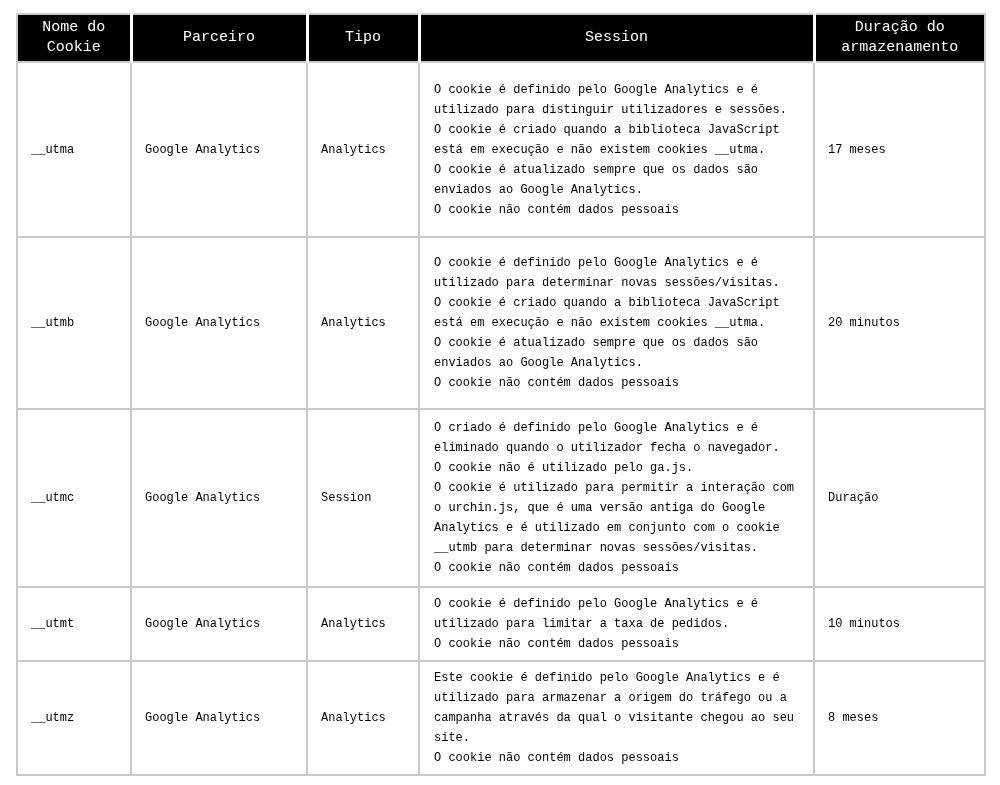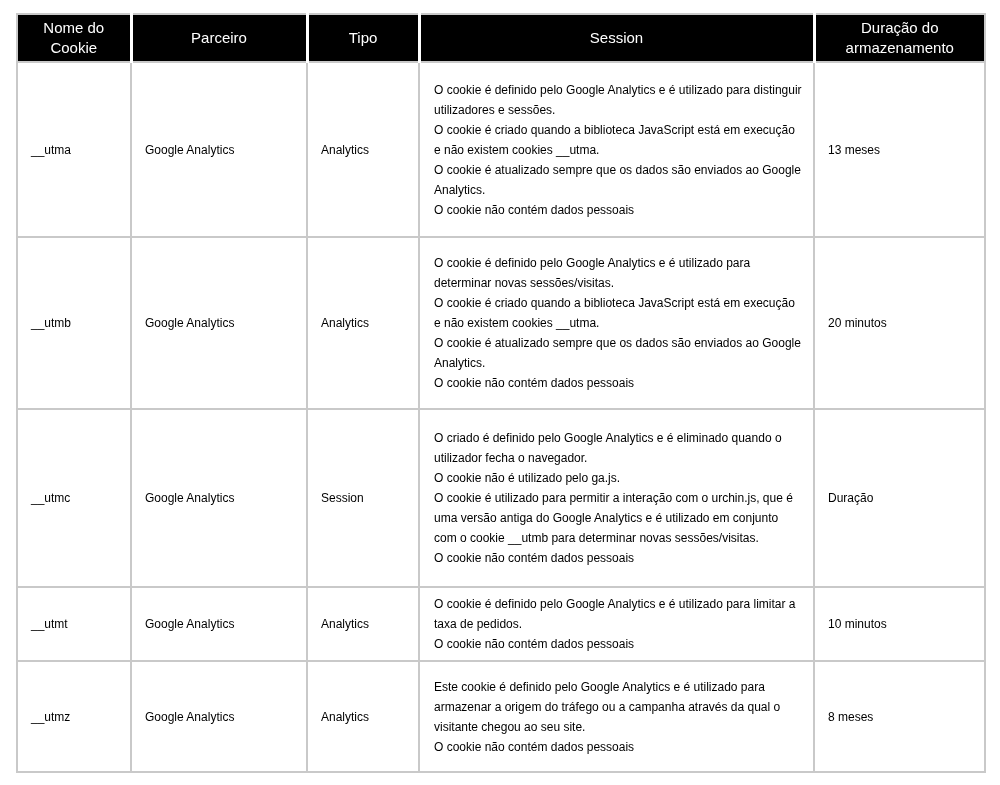--- a/index.html
+++ b/index.html
@@ -13,20 +13,21 @@
     width: 1000px;
     height: 785px;
     box-sizing: border-box;
     padding: 13px 16px 14px 16px;
     background: #ffffff;
   }
   table.cookies {
     border-collapse: collapse;
     table-layout: fixed;
     width: 968px;
+    font-family: Liberation Mono, monospace;
   }
   col.c-nome     { width: 114px; }
   col.c-parceiro { width: 176px; }
   col.c-tipo     { width: 112px; }
   col.c-objetivo { width: 395px; }
   col.c-duracao  { width: 171px; }
 
   th {
     background: #000000;
     color: #ffffff;
@@ -87,21 +88,21 @@
       <tr class="r-utma">
         <td>__utma</td>
         <td>Google Analytics</td>
         <td>Analytics</td>
         <td class="objetivo">
           <p class="obj-line">O cookie é definido pelo Google Analytics e é utilizado para distinguir utilizadores e sessões.</p>
           <p class="obj-line">O cookie é criado quando a biblioteca JavaScript está em execução e não existem cookies __utma.</p>
           <p class="obj-line">O cookie é atualizado  sempre que os dados são enviados ao Google Analytics.</p>
           <p class="obj-line">O cookie não contém dados pessoais</p>
         </td>
-        <td>13 meses</td>
+        <td>17 meses</td>
       </tr>
       <tr class="r-utmb">
         <td>__utmb</td>
         <td>Google Analytics</td>
         <td>Analytics</td>
         <td class="objetivo">
           <p class="obj-line">O cookie é definido pelo Google Analytics e é utilizado para determinar novas sessões/visitas.</p>
           <p class="obj-line">O cookie é criado quando a biblioteca JavaScript está em execução e não existem cookies __utma.</p>
           <p class="obj-line">O cookie é atualizado  sempre que os dados são enviados ao Google Analytics.</p>
           <p class="obj-line">O cookie não contém dados pessoais</p>

